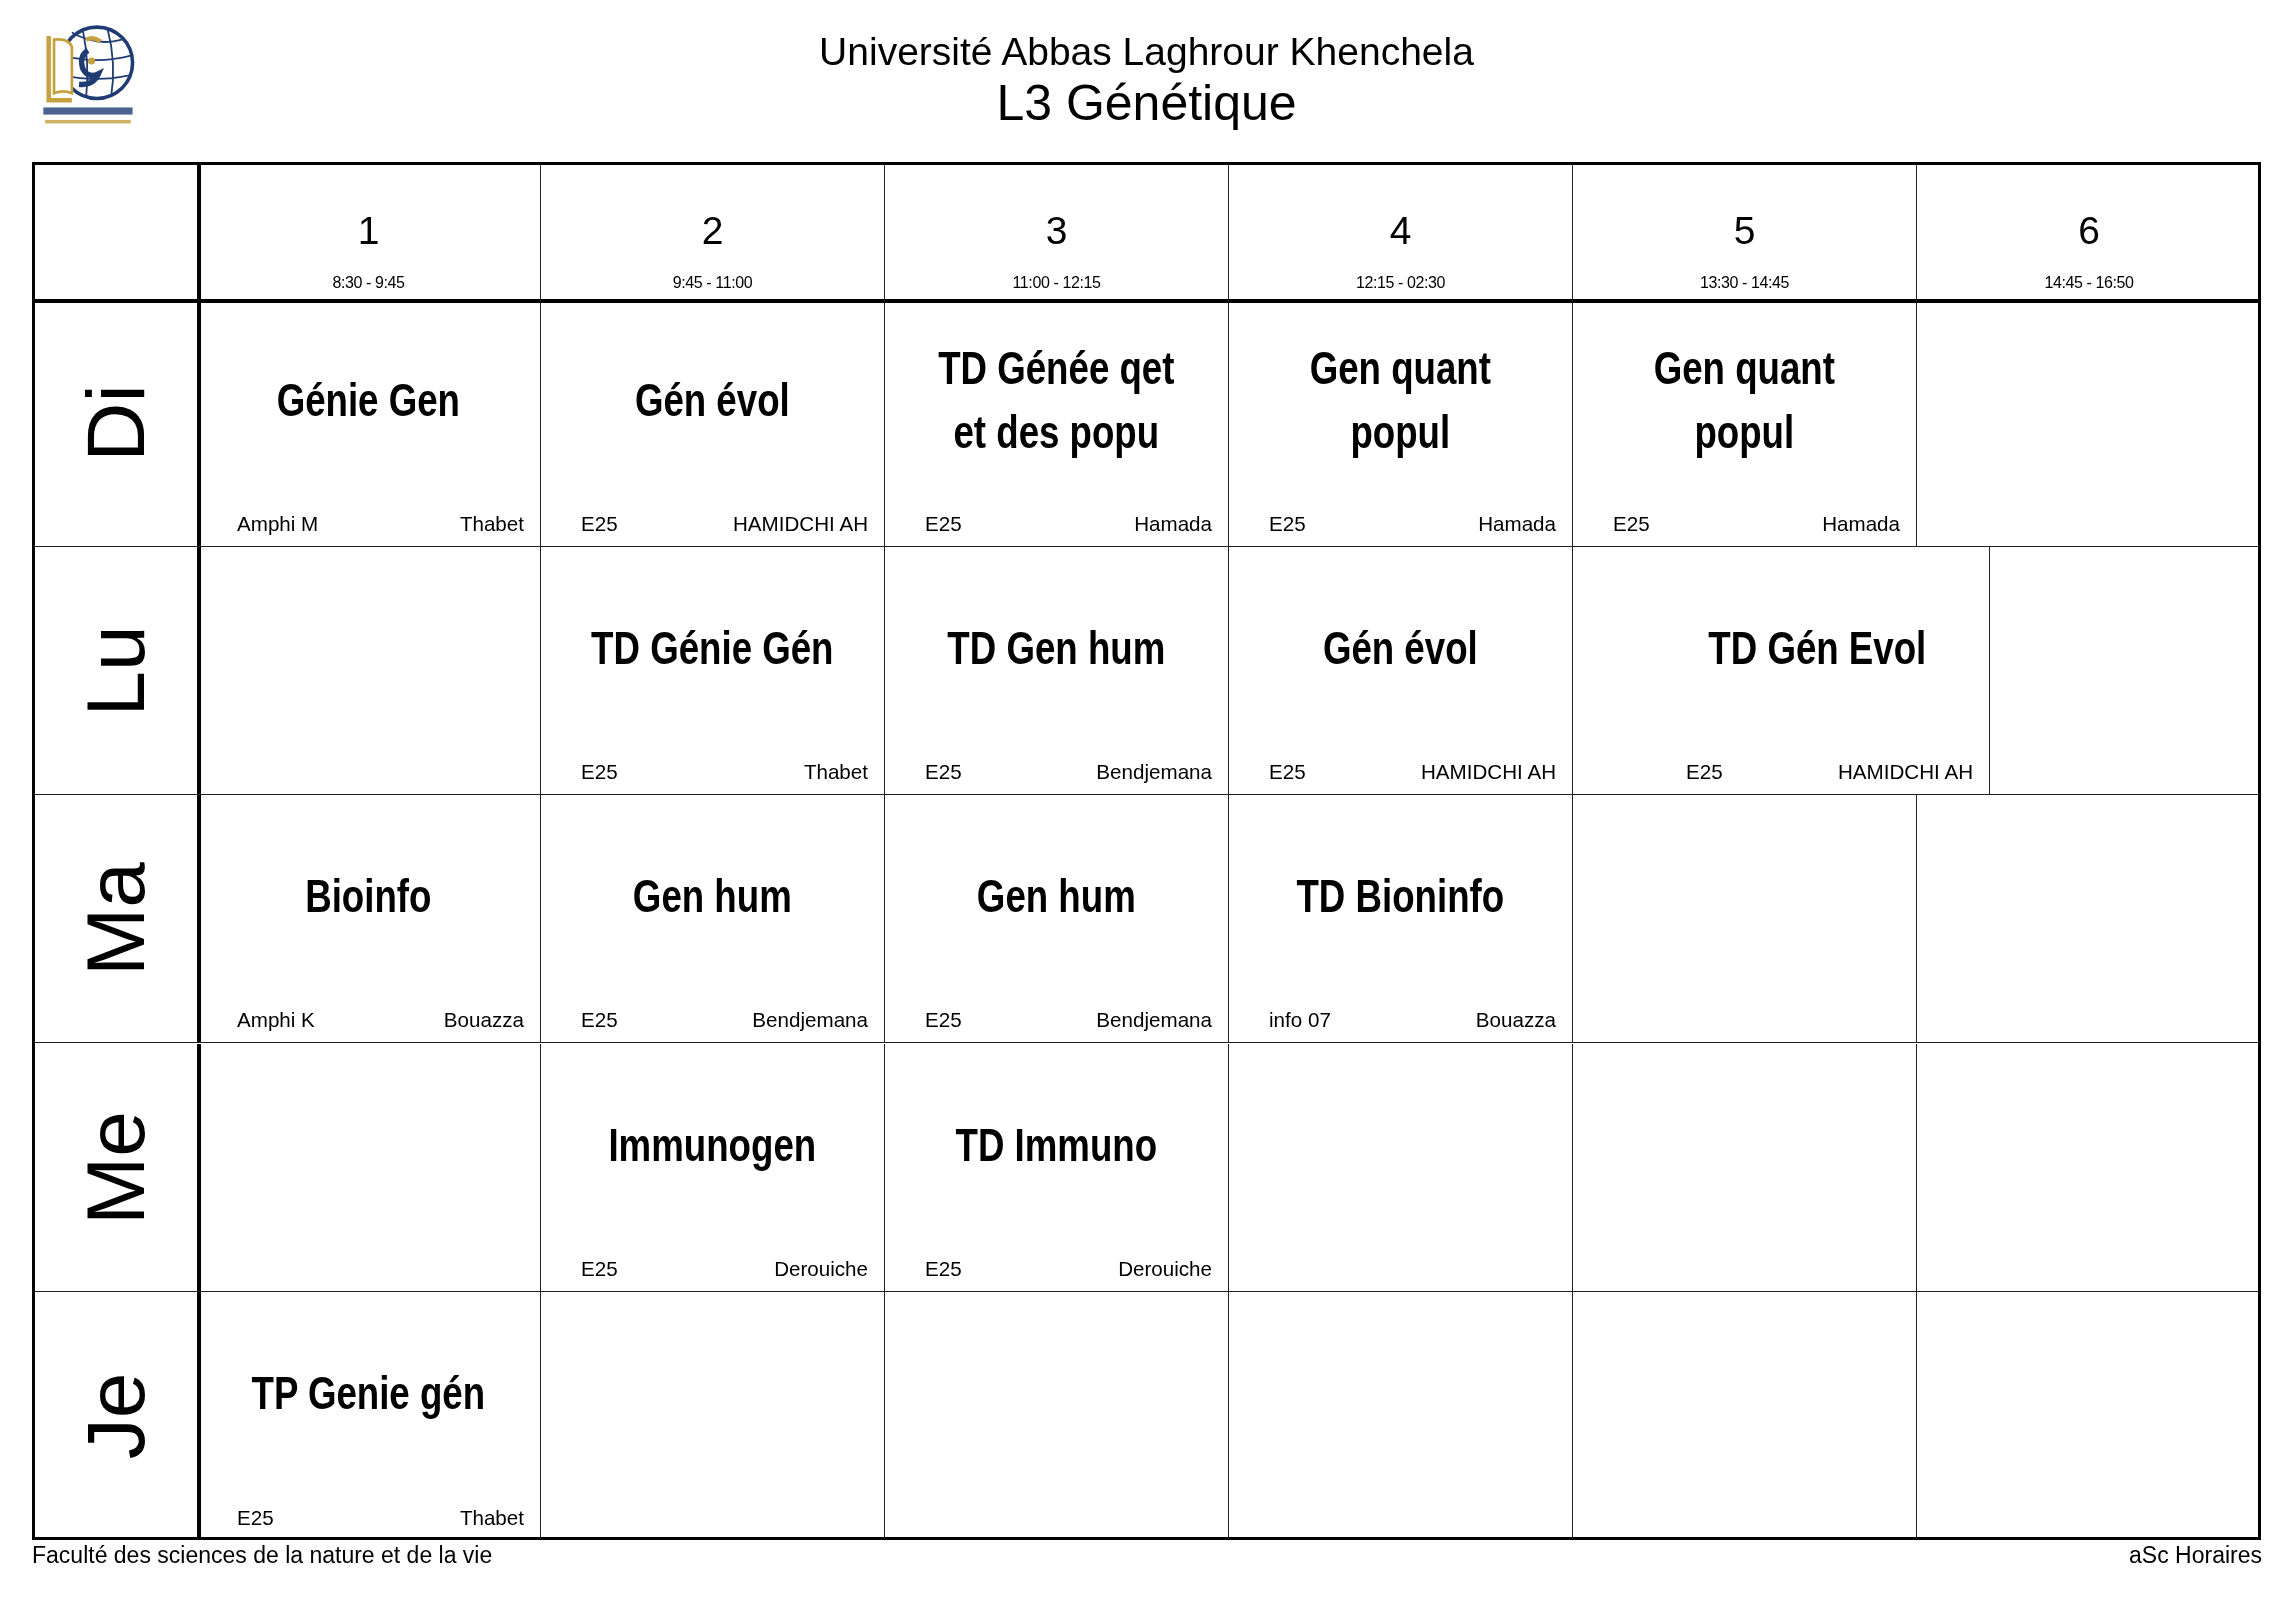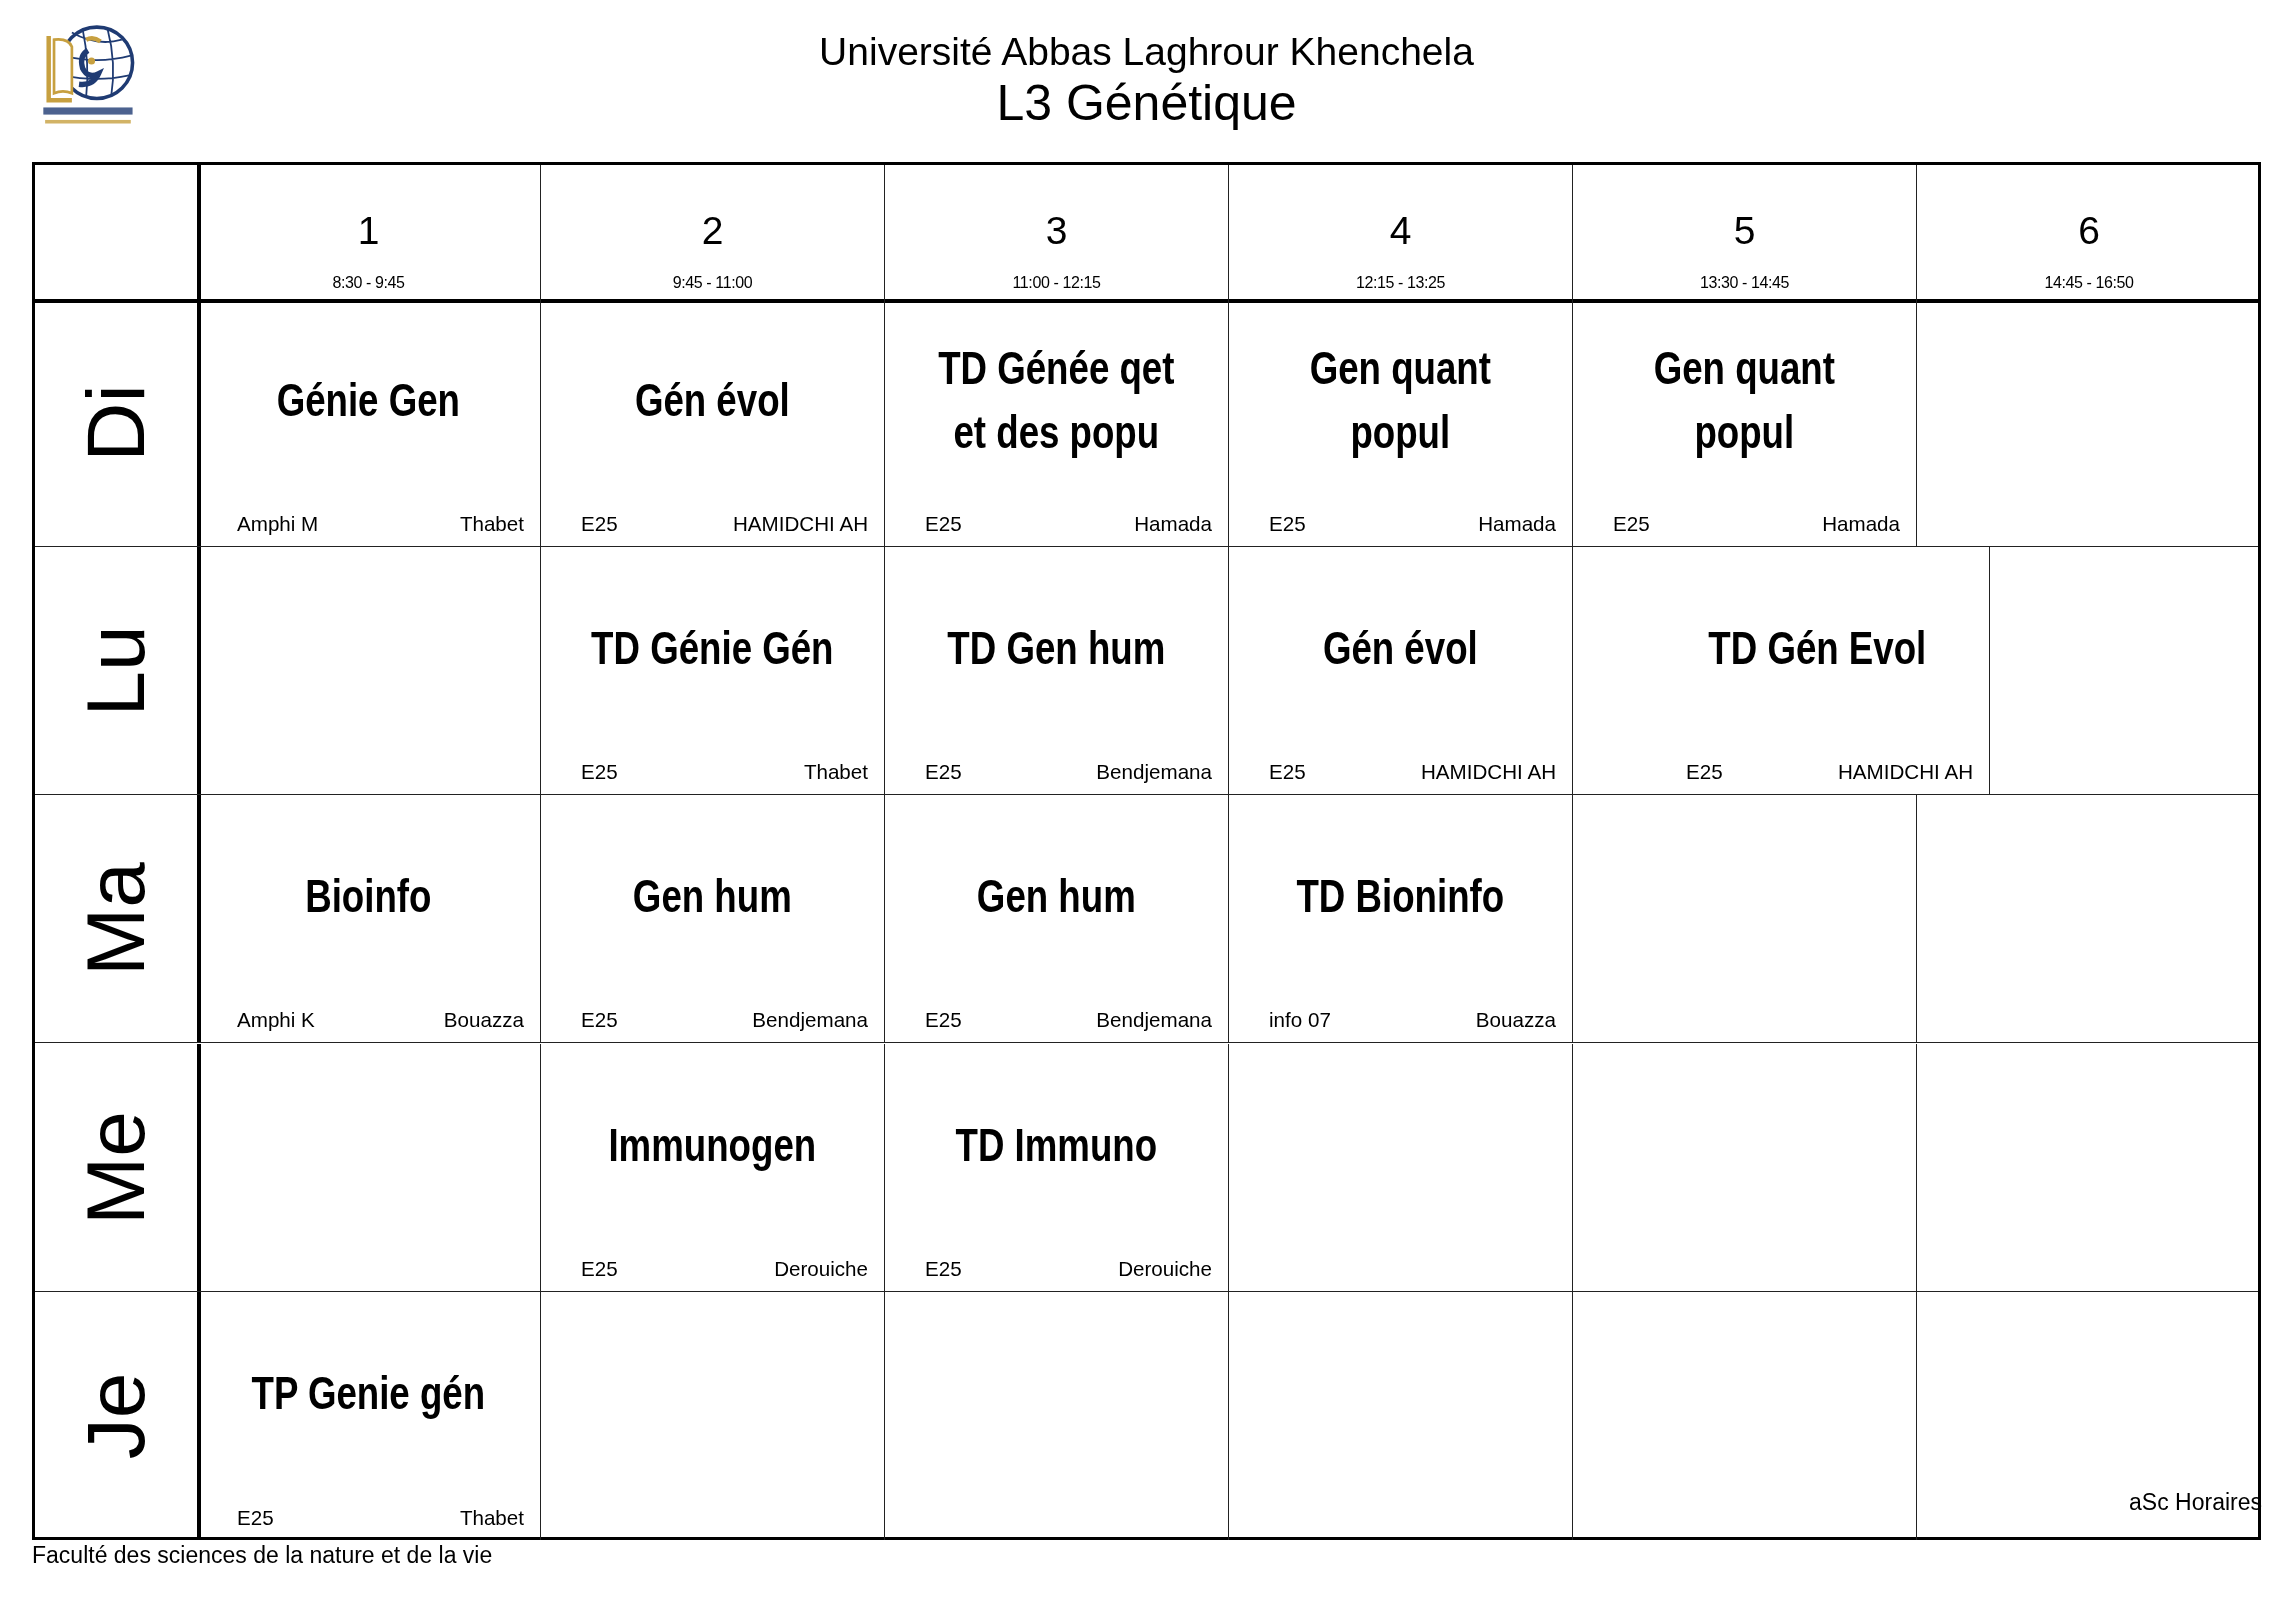--- a/index.html
+++ b/index.html
@@ -17,21 +17,21 @@
   .row { position: absolute; left: 0; width: 100%; height: 248px; border-bottom: 1.8px solid #222; box-sizing: border-box; }
   .row:last-child { border-bottom: none; }
   .day { position: absolute; left: 0; top: 0; width: 166px; height: 100%; border-right: 4.5px solid #000; box-sizing: border-box; }
   .day span { position: absolute; left: 50%; top: 50%; transform: translate(-50%, -50%) rotate(-90deg); font-size: 82px; line-height: 82px; white-space: nowrap; }
   .cell { position: absolute; top: 0; height: 100%; width: 344px; border-right: 1.8px solid #222; box-sizing: border-box; }
   .cell.last { border-right: none; }
   .subj { position: absolute; left: 7.2px; right: 7.2px; top: 0; height: 202px; display: flex; align-items: center; justify-content: center; text-align: center; font-family: "Liberation Sans", sans-serif; font-weight: bold; font-size: 47px; line-height: 64px; transform: scaleX(0.78); transform-origin: center; }
   .room { position: absolute; left: 16px; bottom: 10.7px; font-size: 20.6px; line-height: 23px; margin-left: 24px; }
   .teacher { position: absolute; right: 16px; bottom: 10.7px; font-size: 20.6px; line-height: 23px; text-align: right; margin-top: 44px; }
   .foot-left { position: absolute; left: 32px; top: 1542px; font-size: 23px; line-height: 27px; }
-  .foot-right { position: absolute; right: 31px; top: 1489px; font-size: 23px; line-height: 27px; }
+  .foot-right { position: absolute; right: 31px; top: 1542px; font-size: 23px; line-height: 27px; }
 </style>
 </head>
 <body>
 
 <div class="logo">
   <svg width="103" height="116" viewBox="0 0 115 130">
     <circle cx="68" cy="48" r="40" fill="none" stroke="#1f3b73" stroke-width="4"></circle>
     <path d="M40 14 Q68 30 96 22 M30 40 Q68 50 106 40 M30 62 Q68 70 104 62 M52 10 Q60 48 56 86 M80 10 Q90 48 84 86" fill="none" stroke="#1f3b73" stroke-width="2"></path>
     <path d="M14 18 L14 90 L40 90" fill="none" stroke="#c7a040" stroke-width="5"></path>
     <path d="M20 22 Q36 20 40 30 L40 82 Q30 78 20 82 Z" fill="#fff" stroke="#c7a040" stroke-width="3"></path>
@@ -56,21 +56,21 @@
     <div class="hcell" style="left:506px">
       <div class="hnum">2</div>
       <div class="htime">9:45 - 11:00</div>
     </div>
     <div class="hcell" style="left:850px">
       <div class="hnum">3</div>
       <div class="htime">11:00 - 12:15</div>
     </div>
     <div class="hcell" style="left:1194px">
       <div class="hnum">4</div>
-      <div class="htime">12:15 - 13:25</div>
+      <div class="htime">12:15 - 02:30</div>
     </div>
     <div class="hcell" style="left:1538px">
       <div class="hnum">5</div>
       <div class="htime">13:30 - 14:45</div>
     </div>
     <div class="hcell" style="left:1882px; border-right:none">
       <div class="hnum">6</div>
       <div class="htime">14:45 - 16:50</div>
     </div>
   </div>

